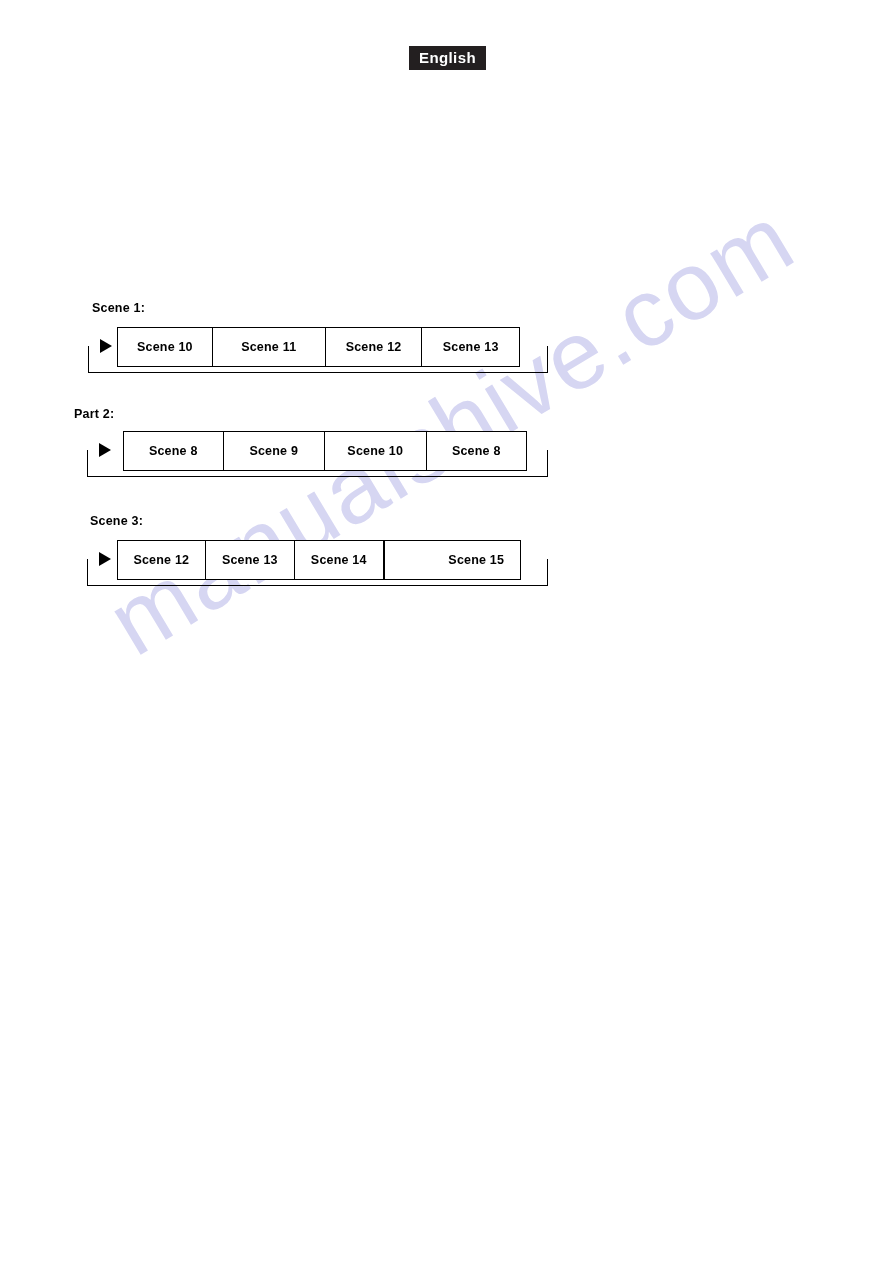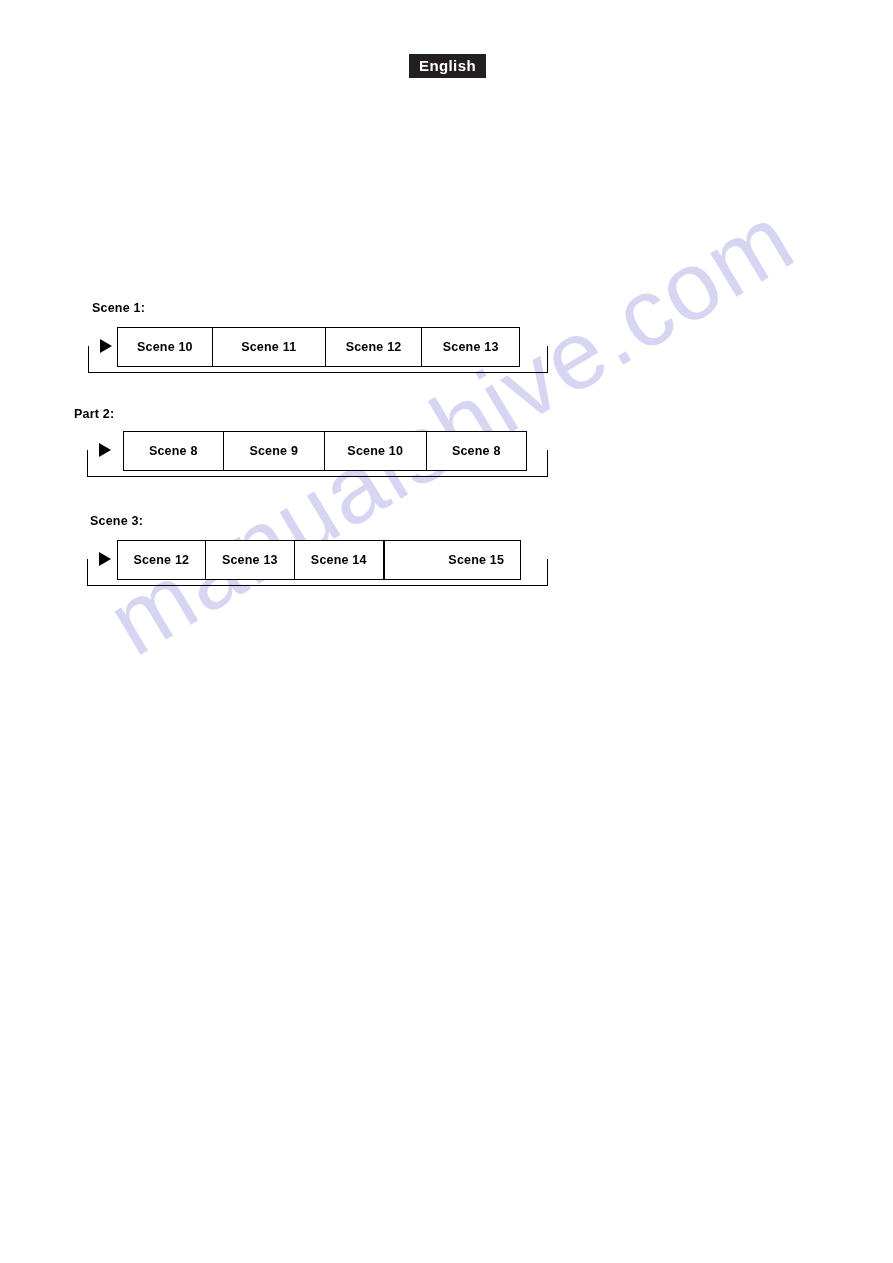--- a/index.html
+++ b/index.html
@@ -33,21 +33,21 @@
     white-space: nowrap;
     user-select: none;
     pointer-events: none;
     z-index: 0;
   }
 
   
   #lang-badge {
     position: absolute;
     left: 409px;
-    top: 54px;
+    top: 46px;
     background: #231f20;
     color: #ffffff;
     font-size: 15px;
     font-weight: bold;
     letter-spacing: 0.4px;
     padding: 4px 10px 5px 10px;
     line-height: 1;
     z-index: 3;
   }
 

